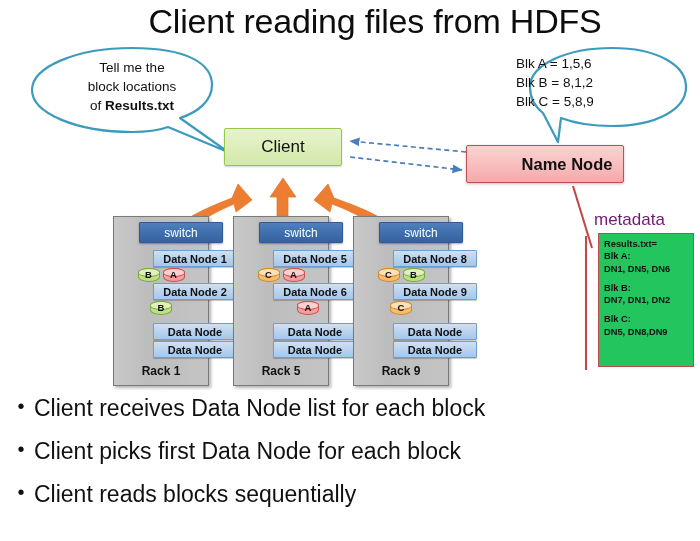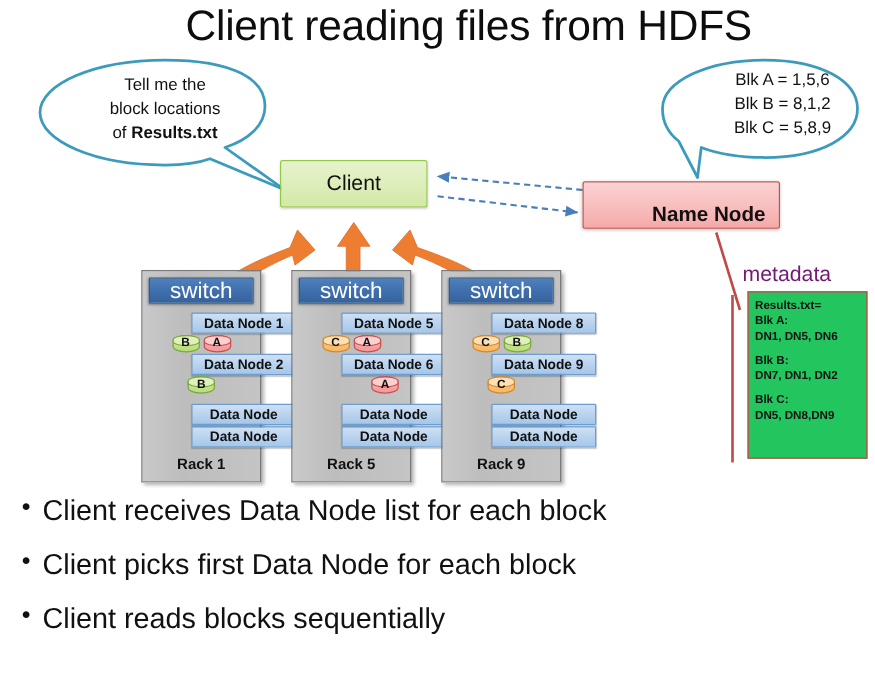--- a/index.html
+++ b/index.html
@@ -42,21 +42,21 @@
     font-size: 17px; color: #111;
     box-shadow: 0 1px 2px rgba(0,0,0,0.18);
   }
 
   
   .namenode-box {
     position: absolute; left: 466px; top: 145px; width: 158px; height: 38px;
     background: linear-gradient(to bottom, #fbd2d2 0%, #f8bdbd 55%, #f5a9a9 100%);
     border: 1.8px solid #c0504d;
     border-radius: 2px;
-    display: flex; align-items: flex-end; justify-content: center;
+    display: flex; align-items: center; justify-content: center;
     font-size: 16.5px; font-weight: 700; color: #111;
     box-shadow: 0 1px 3px rgba(0,0,0,0.25);
     padding-left: 44px;
   }
 
   
   .rack {
     position: absolute; top: 216px; width: 96px; height: 170px;
     background: linear-gradient(to right, #c9c9c9 0%, #bdbdbd 35%, #c4c4c4 100%);
     border: 1.4px solid #7a7a7a;
@@ -66,23 +66,24 @@
   .rack-1 { left: 113px; }
   .rack-5 { left: 233px; }
   .rack-9 { left: 353px; }
 
   .switch {
     height: 21px; width: 100%;
     background: linear-gradient(to bottom, #4f81bd 0%, #3f6fad 50%, #36639e 100%);
     border: 1px solid #2f5party;
     border: 1px solid #2f5c94;
     border-radius: 1px;
-    color: #fff; font-size: 18px;
+    color: #fff; font-size: 12px;
     display: flex; align-items: center; justify-content: center;
     box-shadow: 0 1px 2px rgba(0,0,0,0.35);
+    margin-left: 20px;
   }
   .dn {
     height: 17px; width: 100%;
     background: linear-gradient(to bottom, #cfe0f3 0%, #b9d3ef 50%, #a6c7ea 100%);
     border: 1px solid #6e9ed0;
     border-radius: 1px;
     color: #111; font-size: 11px; font-weight: 700;
     display: flex; align-items: center; justify-content: center;
     box-shadow: 0 1px 1px rgba(0,0,0,0.22);
     margin-left: 34px;
@@ -228,21 +229,21 @@
       <path d="M586,236 L586,370" fill="none" stroke="#be4b48" stroke-width="2.1"></path>
     </g>
   </svg>
 
   <div class="bubble-text" style="left:46px; top:58px; width:172px;">
     <div>Tell me the</div>
     <div>block locations</div>
     <div><span>of </span><b>Results.txt</b></div>
   </div>
 
-  <div class="bubble-text" style="left:556px; top:54px; width:140px; text-align:center;">
+  <div class="bubble-text" style="left:516px; top:54px; width:140px; text-align:left;">
     <div>Blk A = 1,5,6</div>
     <div>Blk B = 8,1,2</div>
     <div>Blk C = 5,8,9</div>
   </div>
 
   <div class="client-box">
     <span>Client</span>
   </div>
 
   <div class="namenode-box">

